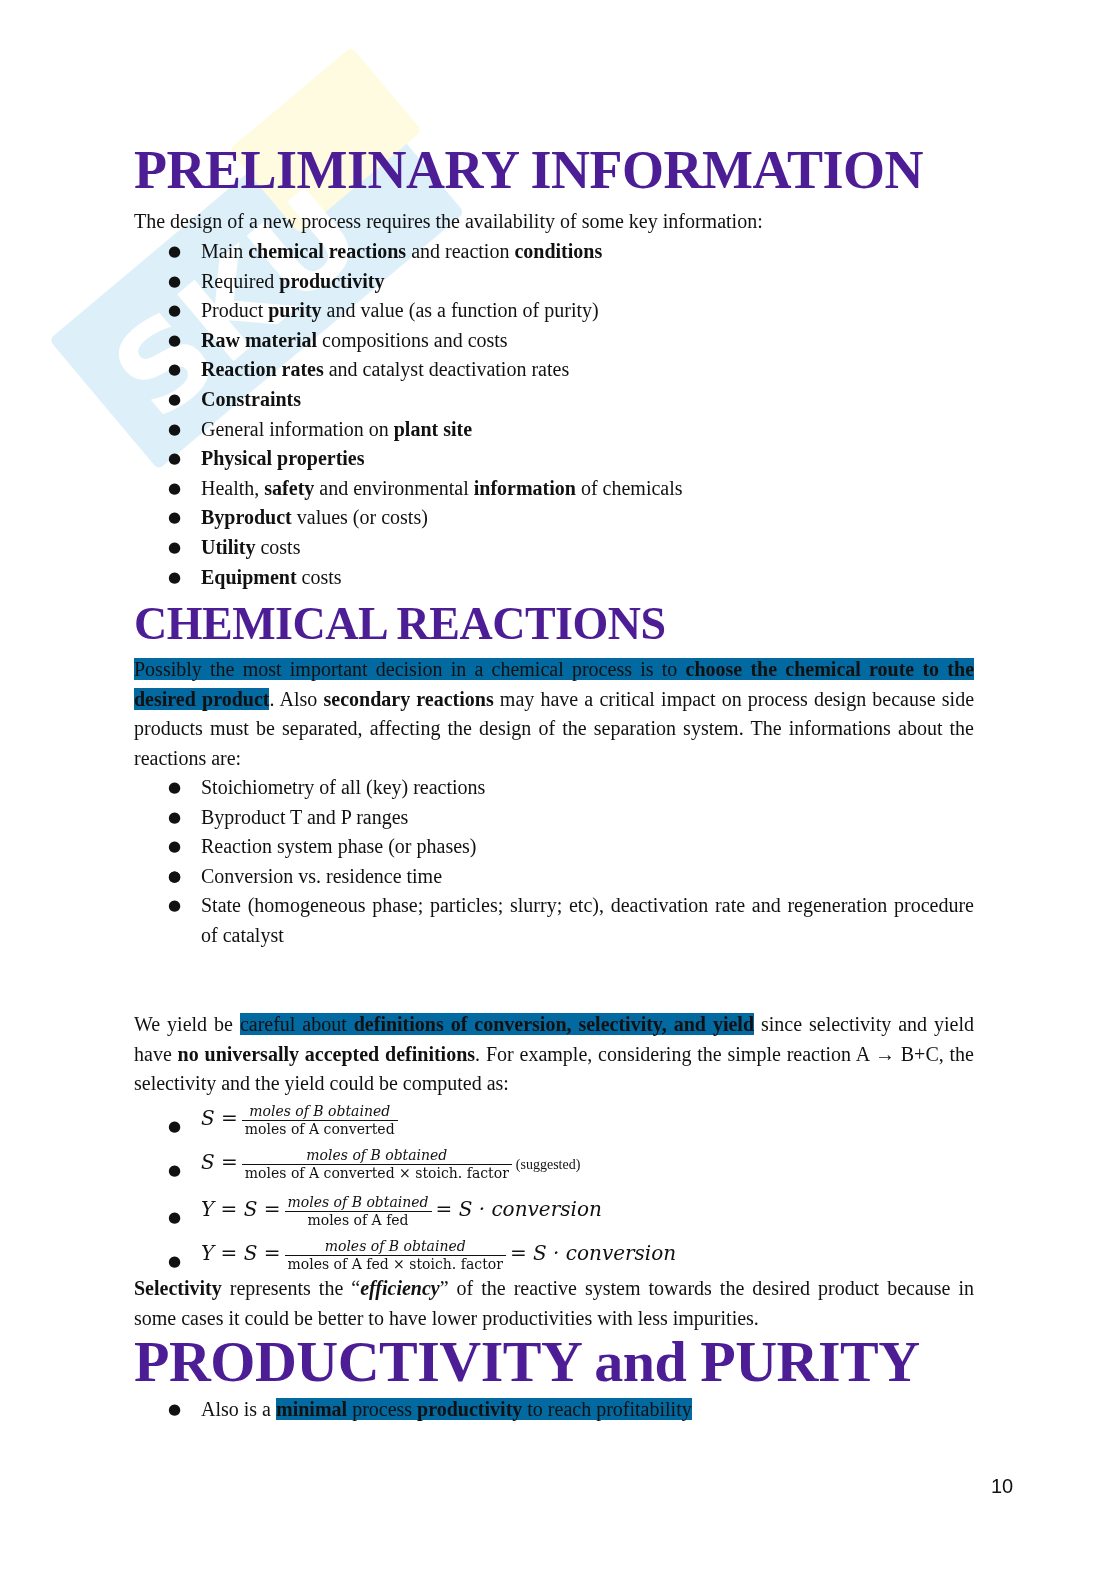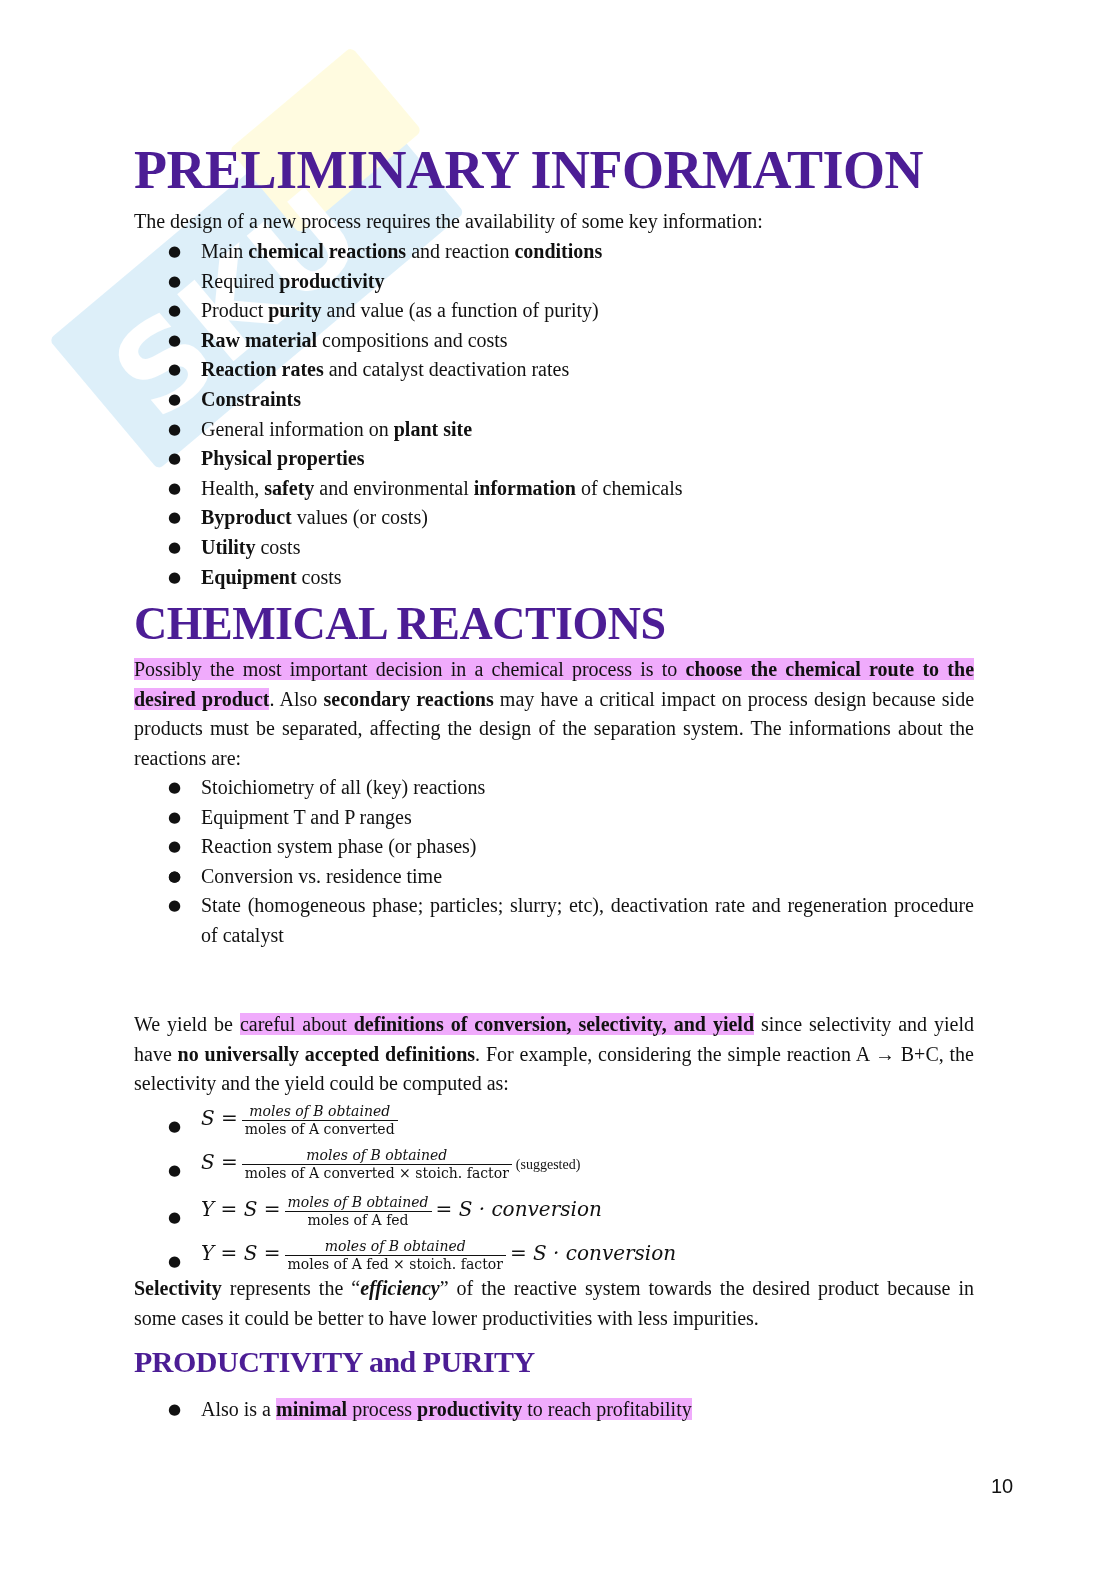--- a/index.html
+++ b/index.html
@@ -3,27 +3,27 @@
 <meta charset="utf-8">
 <style>
   html, body { margin: 0; padding: 0; background: #ffffff; }
   body { width: 1118px; height: 1579px; position: relative; overflow: hidden;
          font-family: "Liberation Serif", "DejaVu Serif", serif; color: #111; }
   .watermark { position: absolute; left: 20px; top: 40px; width: 480px; height: 480px; pointer-events: none; }
   .page { position: absolute; left: 134px; top: 0; width: 840px; }
   h1 { font-family: "Liberation Serif", serif; font-weight: bold; margin: 0; color: #4c1d95; letter-spacing: -0.5px; }
   .h-prelim { position: absolute; top: 140px; font-size: 54px; line-height: 60px; white-space: nowrap; }
   .h-chem { position: absolute; top: 598px; font-size: 46px; line-height: 52px; white-space: nowrap; }
-  .h-prod { position: absolute; top: 1336px; font-size: 30px; line-height: 52px; white-space: nowrap; }
+  .h-prod { position: absolute; top: 1336px; font-size: 58px; line-height: 52px; white-space: nowrap; }
   .txt { font-size: 20px; line-height: 29.6px; }
   .p { position: absolute; width: 840px; text-align: justify; }
   ul.bl { list-style: none; margin: 0; padding: 0; position: absolute; width: 840px; }
   ul.bl li { position: relative; padding-left: 67px; font-size: 20px; line-height: 29.6px; text-align: justify; }
   ul.bl li .bullet { position: absolute; left: 34px; top: 0; font-family: "DejaVu Sans", sans-serif; font-size: 15px; }
-  .hl { background: #f0abfc; }
+  .hl { background: #0369a1; }
   b { font-weight: bold; }
   .math { font-family: "DejaVu Serif", serif; font-style: italic; font-size: 20px; }
   .frac { display: inline-flex; flex-direction: column; vertical-align: middle; text-align: center; margin: 0 4px; }
   .frac .num { font-family: "DejaVu Serif", serif; font-style: italic; font-size: 14px; line-height: 17px; border-bottom: 1.3px solid #111; padding: 0 3px; }
   .frac .den { font-family: "DejaVu Serif", serif; font-size: 14px; line-height: 17px; padding: 0 3px; }
   ul.eq li { line-height: 44px; }
   ul.eq li .bullet { top: 8px; }
   .pagenum { position: absolute; left: 951px; top: 1475px; font-family: "Liberation Sans", sans-serif; font-size: 20px; margin-left: 40px; }
 </style>
 </head>
@@ -52,21 +52,21 @@
       <li><span class="bullet">●</span><span>Health, </span><b>safety</b><span> and environmental </span><b>information</b><span> of chemicals</span></li>
       <li><span class="bullet">●</span><b>Byproduct</b><span> values (or costs)</span></li>
       <li><span class="bullet">●</span><b>Utility</b><span> costs</span></li>
       <li><span class="bullet">●</span><b>Equipment</b><span> costs</span></li>
     </ul>
 
   <h1 class="h-chem">CHEMICAL REACTIONS</h1>
   <div class="p txt" id="para1" style="top:655px;"><span class="hl">Possibly the most important decision in a chemical process is to </span><b class="hl">choose the chemical route to the desired product</b><span>. Also </span><b>secondary reactions</b><span> may have a critical impact on process design because side products must be separated, affecting the design of the separation system. The informations about the reactions are:</span></div>
   <ul class="bl" id="list-chem" style="top:773px;">
       <li><span class="bullet">●</span><span>Stoichiometry of all (key) reactions</span></li>
-      <li><span class="bullet">●</span><span>Equipment T and P ranges</span></li>
+      <li><span class="bullet">●</span><span>Byproduct T and P ranges</span></li>
       <li><span class="bullet">●</span><span>Reaction system phase (or phases)</span></li>
       <li><span class="bullet">●</span></li>
       <li><span class="bullet">●</span><span>Conversion vs. residence time</span></li>
       <li><span class="bullet">●</span><span>State (homogeneous phase; particles; slurry; etc), deactivation rate and regeneration procedure of catalyst</span></li>
     </ul>
   <div class="p txt" id="para2" style="top:1010px;"><span>We yield be </span><span class="hl">careful about </span><b class="hl">definitions of conversion, selectivity, and yield</b><span> since selectivity and yield have </span><b>no universally accepted definitions</b><span>. For example, considering the simple reaction A → B+C, the selectivity and the yield could be computed as:</span></div>
   <ul class="bl eq" id="list-eq" style="top:1096px;">
       <li><span class="bullet">●</span><span class="math">S =</span><span class="frac">
           <span class="num">moles of B obtained</span>
           <span class="den">moles of A converted</span>

